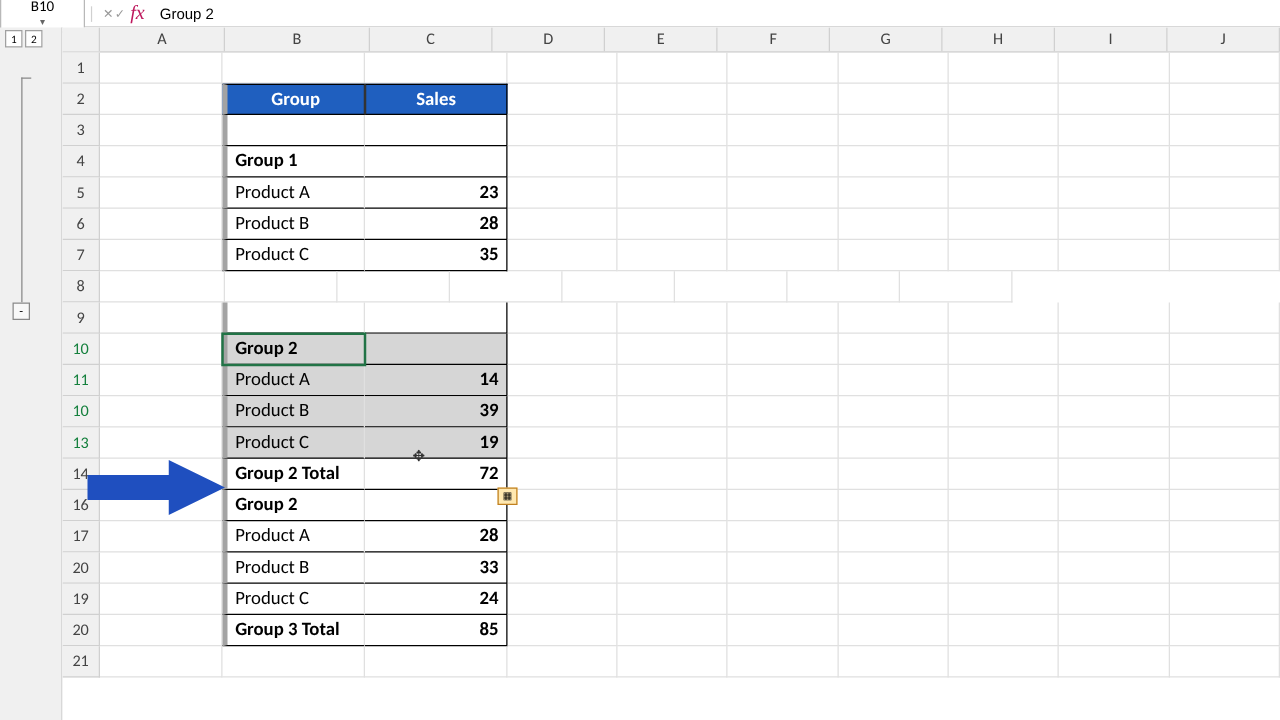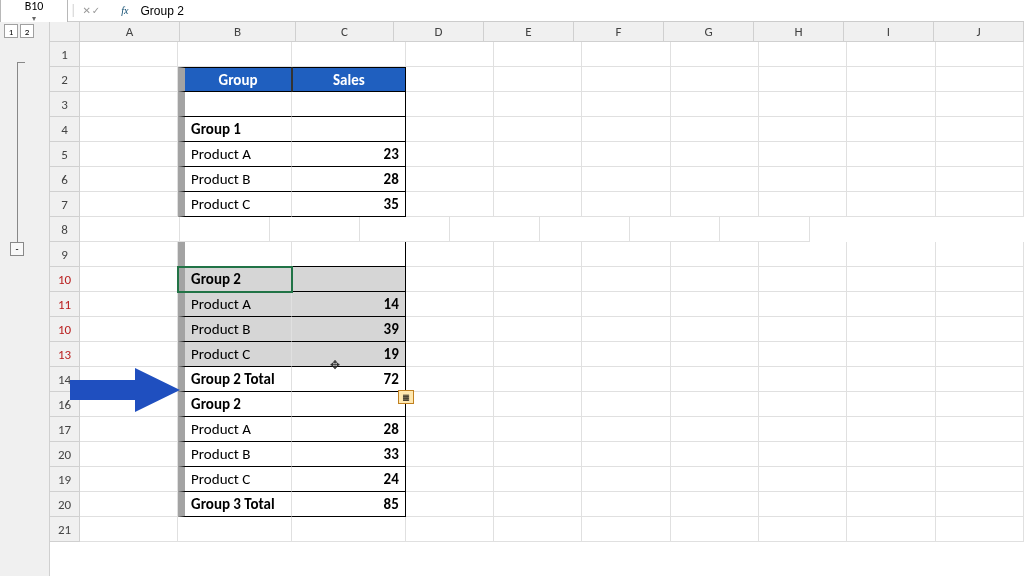--- a/index.html
+++ b/index.html
@@ -5,50 +5,50 @@
     * { box-sizing: border-box; margin: 0; padding: 0; }
     body { font-family: Calibri, Arial, sans-serif; font-size: 14px; background: #f8f8f8; width: 1024px; height: 576px; overflow: hidden; position: relative; }
     
     .formula-bar { display: flex; align-items: center; background: #fff; border-bottom: 1px solid #ccc; height: 22px; }
     .name-box { width: 68px; border: 1px solid #b8b8b8; background: #fff; font-size: 12px; padding: 2px 6px; display: flex; align-items: center; justify-content: space-between; flex-direction: column; }
     .name-box-arrow { font-size: 8px; color: #666; }
     .fn-divider { color: #d0d0d0; margin: 0 2px; font-size: 14px; }
     .fx-controls { display: flex; align-items: center; gap: 1px; font-size: 12px; color: #888; padding: 0 4px; }
     .fx-x { color: #999; font-size: 10px; }
     .fx-check { color: #999; font-size: 10px; }
-    .fx-label { font-style: italic; font-family: 'Times New Roman', serif; font-size: 10px; color: #0c4a6e; margin-left: 20px; }
+    .fx-label { font-style: italic; font-family: 'Times New Roman', serif; font-size: 16px; color: #be185d; margin-left: 3px; }
     .formula-input { flex: 1; border: none; outline: none; padding: 2px 8px; font-size: 12px; background: #fff; }
     
     .outline-bar { position: absolute; left: 0; top: 22px; width: 50px; height: 554px; background: #f0f0f0; border-right: 1px solid #d0d0d0; }
     .outline-btns { display: flex; gap: 2px; padding: 2px 4px; height: 20px; }
     .outline-btn { width: 14px; height: 14px; border: 1px solid #a0a0a0; background: #fff; font-size: 9px; display: flex; align-items: center; justify-content: center; cursor: pointer; }
     .outline-collapse { position: absolute; left: 10px; top: 220px; width: 14px; height: 14px; border: 1px solid #888; background: #f8f8f8; font-size: 10px; display: flex; align-items: center; justify-content: center; cursor: pointer; line-height: 1; }
     .outline-line-v { position: absolute; left: 17px; top: 40px; width: 1px; height: 180px; background: #888; }
     .outline-line-h { position: absolute; left: 17px; top: 40px; width: 8px; height: 1px; background: #888; }
     
     .grid-area { position: absolute; left: 50px; top: 22px; right: 0; bottom: 0; background: #fff; overflow: hidden; }
     
     .col-headers { display: flex; height: 20px; background: #f0f0f0; border-bottom: 1px solid #d0d0d0; }
     .corner { width: 30px; border-right: 1px solid #d0d0d0; background: #f0f0f0; }
     .col-h { border-right: 1px solid #d0d0d0; text-align: center; font-size: 13px; color: #444; display: flex; align-items: center; justify-content: center; cursor: pointer; }
     
     .rows { position: relative; }
     .row { display: flex; height: 25px; }
     .row-h { width: 30px; min-width: 30px; background: #f0f0f0; border-right: 1px solid #d0d0d0; border-bottom: 1px solid #d0d0d0; text-align: center; font-size: 13px; color: #444; display: flex; align-items: center; justify-content: center; cursor: pointer; }
-    .row-h.sel { color: #b91c1c; font-weight: 500; }
+    .row-h.sel { color: #15803d; font-weight: 500; }
     .cell { border-right: 1px solid #e0e0e0; border-bottom: 1px solid #e0e0e0; padding: 2px 6px; font-size: 15px; display: flex; align-items: center; overflow: hidden; white-space: nowrap; }
     .cell.c-A { width: 100px; }
     .cell.c-B { width: 116px; }
     .cell.c-C { width: 116px; }
     .cell.c-rest { width: 90px; }
     
     .th-cell { background: #1F5FBF; color: #fff; font-weight: bold; border: 1px solid #333; justify-content: center; }
     .tbl-b { border-bottom: 1px solid #000; }
     .tbl-r { border-right: 1px solid #000; }
-    .tbl-l { border-left: 7px solid #a3a3a3; }
+    .tbl-l { border-left: 4px solid #a3a3a3; }
     .tbl-t { border-top: 1px solid #000; }
     .bold { font-weight: bold; }
     .right { justify-content: flex-end; }
     .sel-bg { background: #d6d6d6; }
     .active-cell { outline: 2px solid #217346; outline-offset: -1px; z-index: 2; position: relative; }
     
     .arrow-annot { position: absolute; left: 65px; top: 360px; z-index: 20; }
     .arrow-svg { width: 120px; height: 60px; }
     
     .smart-tag { position: absolute; width: 16px; height: 14px; border: 1px solid #c08020; background: #ffe8b0; font-size: 8px; display: flex; align-items: center; justify-content: center; cursor: pointer; }

